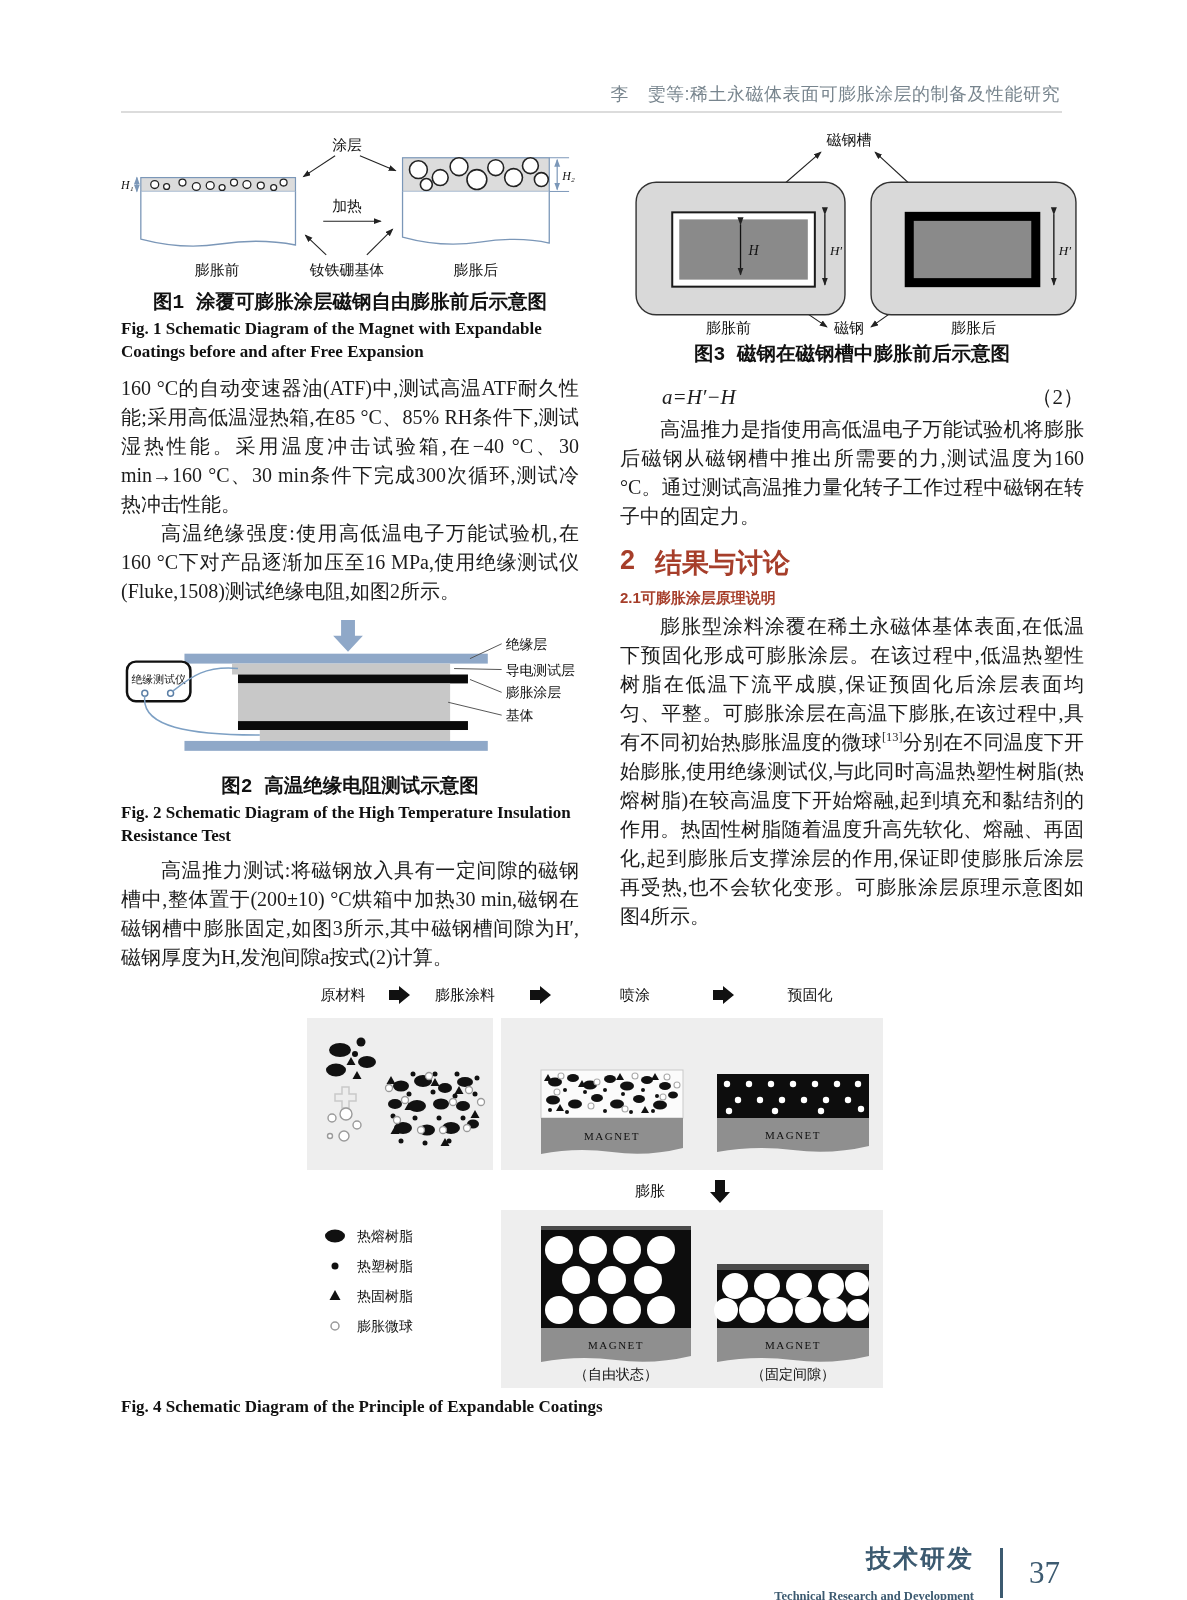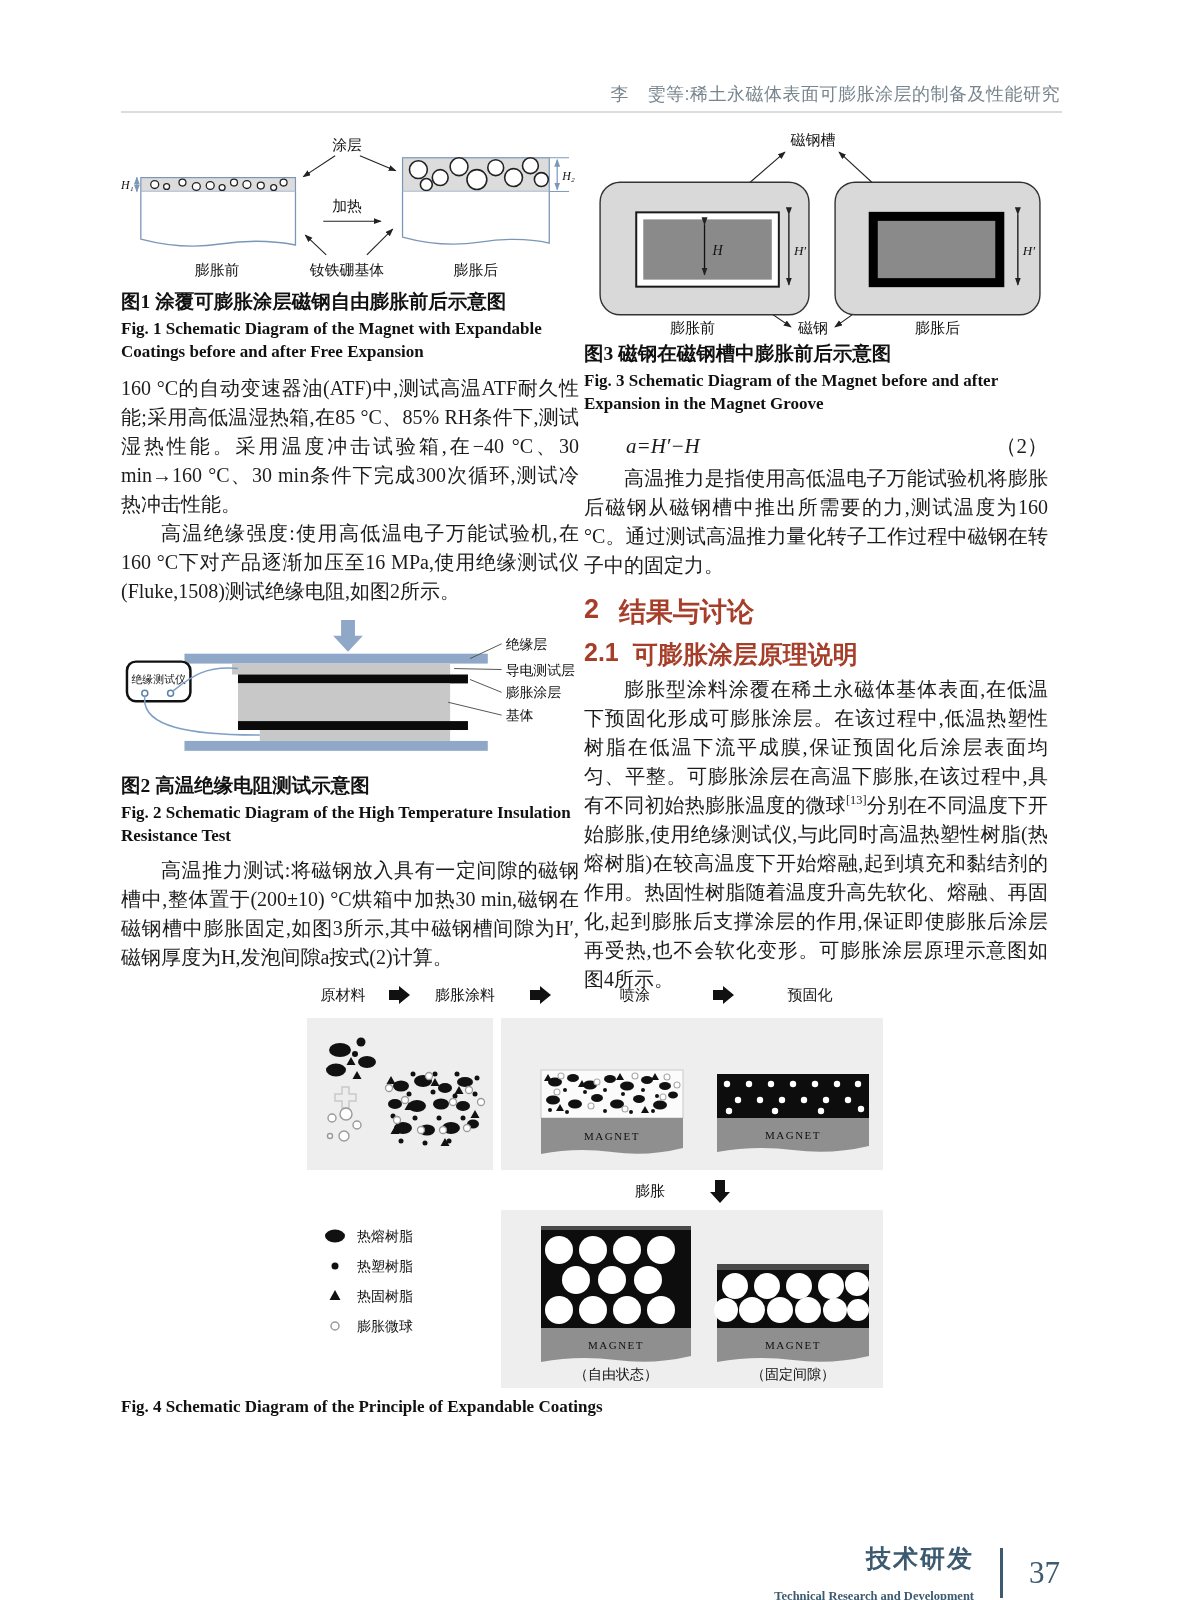--- a/index.html
+++ b/index.html
@@ -5,35 +5,35 @@
   *{margin:0;padding:0;box-sizing:border-box}
   html,body{background:#ffffff}
   body{width:1187px;height:1600px;position:relative;overflow:hidden;
        font-family:"Liberation Serif","DejaVu Serif",serif;color:#1c1c1c}
   .running-head{position:absolute;top:82px;right:127px;
        font-family:"Liberation Sans","DejaVu Sans",sans-serif;
        font-size:18px;color:#78858e;letter-spacing:.5px}
   .head-rule{position:absolute;top:111px;left:121px;width:941px;height:2px;background:#dcdcdc}
   .col{position:absolute;top:130px}
   .col-left{left:121px;width:458px}
-  .col-right{left:584px;width:464px}
+  .col-right{left:620px;width:464px}
   p.body{font-size:20px;line-height:1.45;text-align:justify;color:#1c1c1c}
   .indent{text-indent:2em}
   .mt10{margin-top:10px}.mt8{margin-top:8px}.mt4{margin-top:4px}
   figure{margin:0}
   .fig-svg{display:block;width:100%;height:auto}
-  .cap-cn{font-family:Liberation Serif, serif;font-weight:700;
-       font-size:19.5px;margin-top:4px;color:#111}
+  .cap-cn{font-family:Liberation Mono, monospace;font-weight:700;
+       font-size:19.5px;text-align:center;margin-top:4px;color:#111}
   .cap-en{font-family:"Liberation Serif","DejaVu Serif",serif;font-weight:700;
        font-size:17px;line-height:1.35;text-align:left;margin-top:3px;color:#111}
   .fig2-wrap{margin-top:12px}
   .sec-h1{display:flex;gap:20px;margin-top:14px;color:#a63e2a;
        font-family:"Liberation Sans","DejaVu Sans",sans-serif;font-weight:700;font-size:27px}
-  .sec-h2{display:flex;gap:14px;margin-top:8px;color:#a63e2a;
-       font-family:"Liberation Sans","DejaVu Sans",sans-serif;font-weight:700;font-size:25px}
+  .sec-h2{display:flex;margin-top:8px;color:#a63e2a;
+       font-family:"Liberation Sans","DejaVu Sans",sans-serif;font-weight:700;font-size:15px}
   .equation{display:flex;justify-content:space-between;align-items:baseline;
        margin-top:16px;padding-left:42px;font-size:21px}
   .eq-body{font-style:italic}
   .eq-num{font-style:normal}
   sup{font-size:.62em}
   .fig4{position:absolute;left:121px;top:978px;width:940px}
   .fig4 svg{display:block;width:580px;height:415px;margin-left:184px}
   .footer{position:absolute;top:1542px;right:127px;display:flex;align-items:center;gap:26px;color:#3c5a70}
   .footer-text{text-align:right}
   .footer-cn{font-family:"Liberation Sans","DejaVu Sans",sans-serif;font-weight:700;
@@ -194,21 +194,20 @@
         <rect x="288" y="86" width="126" height="66" fill="#8a8a8a" stroke="#000" stroke-width="9"></rect>
         <line x1="432" y1="84" x2="432" y2="154" stroke="#111" stroke-width="1.3" marker-start="url(#f3a)" marker-end="url(#f3a)"></line>
         <text x="437" y="124" font-size="13" font-style="italic">H′</text>
       </g>
       <text x="228" y="202" text-anchor="middle" font-size="15">磁钢</text>
       <text x="108" y="202" text-anchor="middle" font-size="15">膨胀前</text>
       <text x="352" y="202" text-anchor="middle" font-size="15">膨胀后</text>
     </svg>
     <figcaption>
       <div class="cap-cn">图3  磁钢在磁钢槽中膨胀前后示意图</div>
-      <div class="cap-en">Fig. 3  Schematic Diagram of the Magnet before and after Expansion in the Magnet Groove</div>
     </figcaption>
   </figure>
 
   <div class="equation">
     <span class="eq-body">a=H′−H</span>
     <span class="eq-num">（2）</span>
   </div>
 
   <p class="body indent mt4">高温推力是指使用高低温电子万能试验机将膨胀后磁钢从磁钢槽中推出所需要的力,测试温度为160 °C。通过测试高温推力量化转子工作过程中磁钢在转子中的固定力。</p>
 

